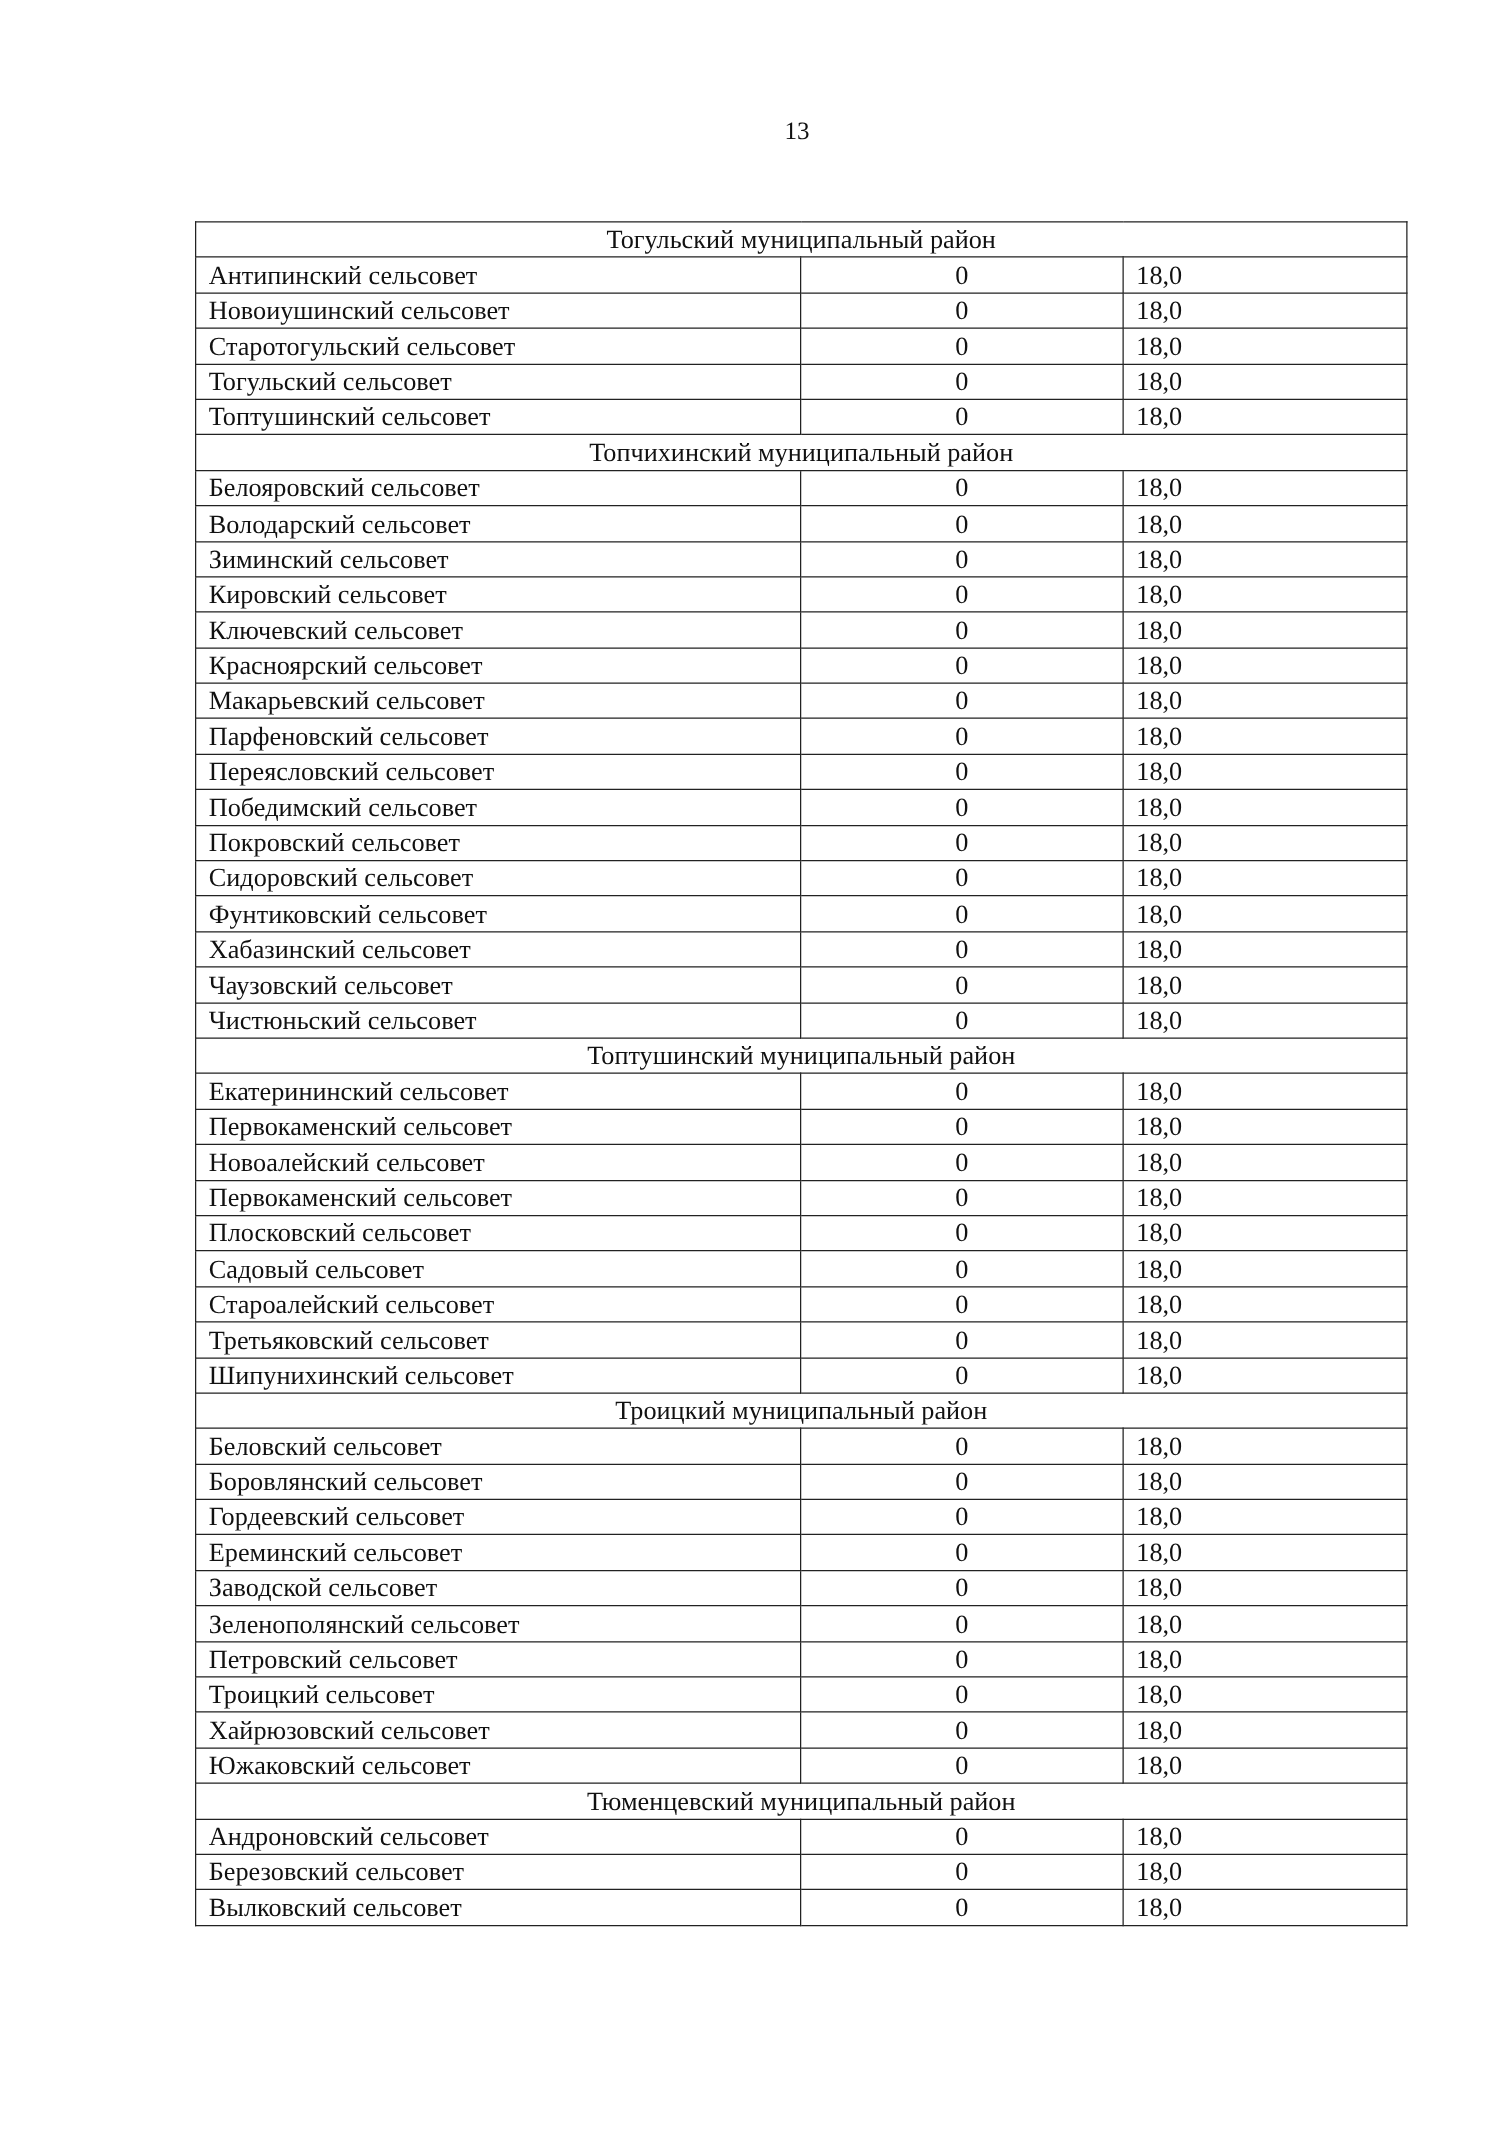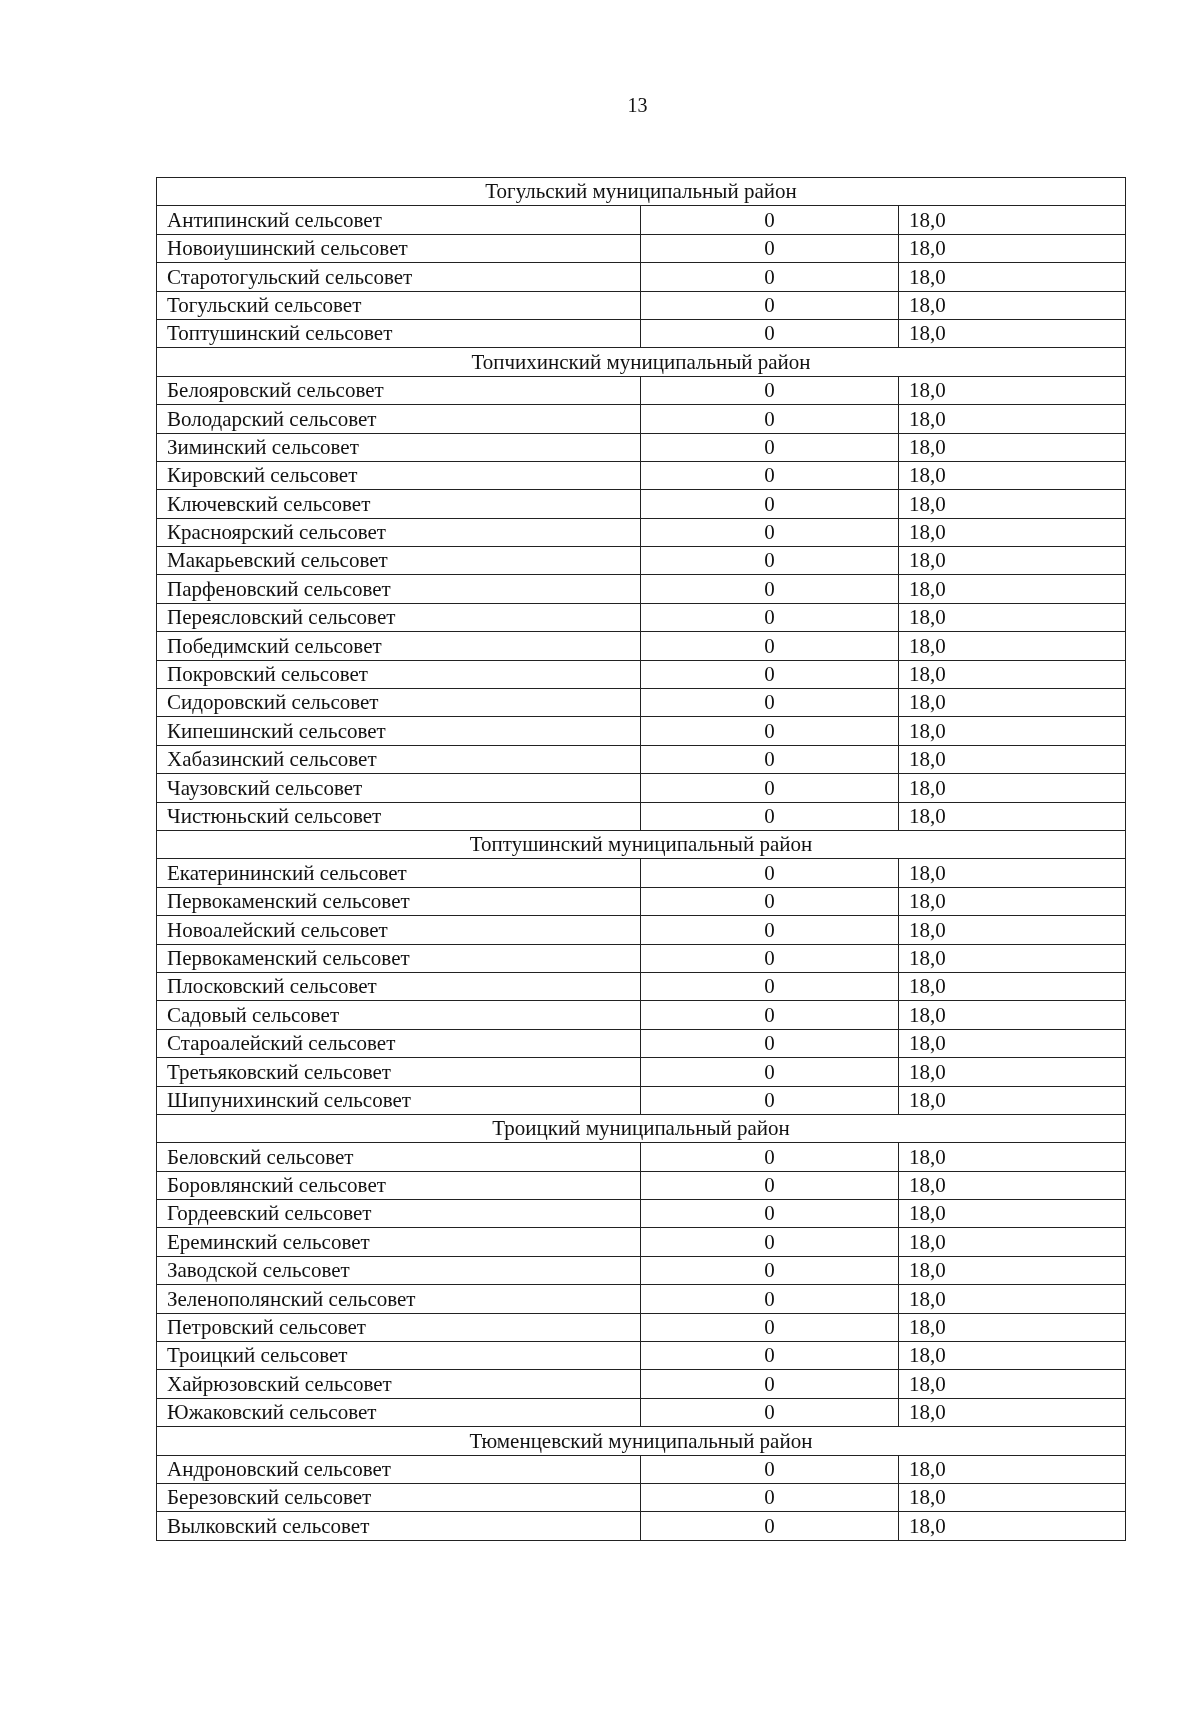--- a/index.html
+++ b/index.html
@@ -133,21 +133,21 @@
         <td class="name">Покровский сельсовет</td>
         <td class="v1">0</td>
         <td class="v2">18,0</td>
       </tr>
       <tr>
         <td class="name">Сидоровский сельсовет</td>
         <td class="v1">0</td>
         <td class="v2">18,0</td>
       </tr>
       <tr>
-        <td class="name">Кипешинский сельсовет</td>
+        <td class="name">Фунтиковский сельсовет</td>
         <td class="v1">0</td>
         <td class="v2">18,0</td>
       </tr>
       <tr>
         <td class="name">Хабазинский сельсовет</td>
         <td class="v1">0</td>
         <td class="v2">18,0</td>
       </tr>
       <tr>
         <td class="name">Чаузовский сельсовет</td>

